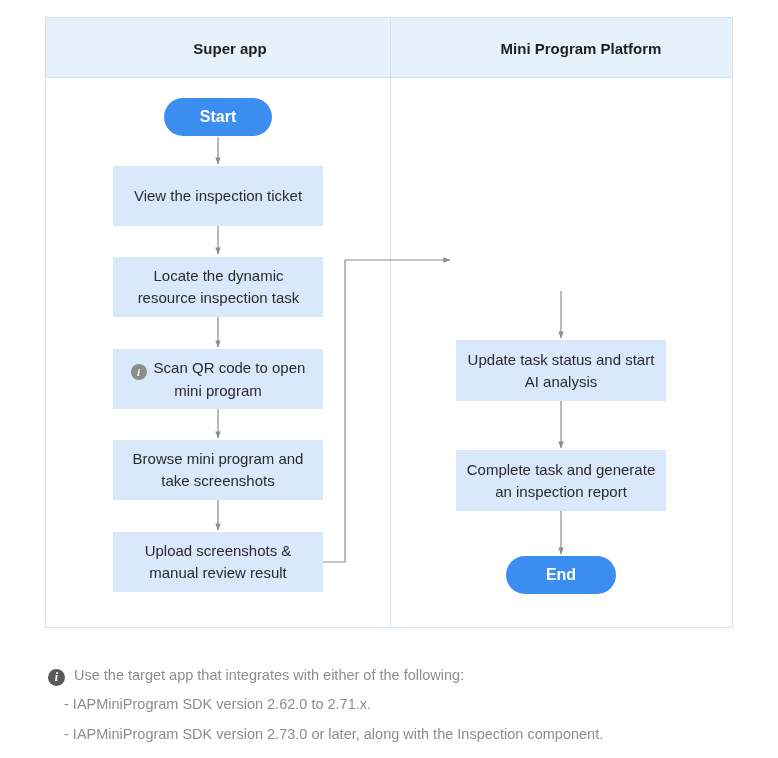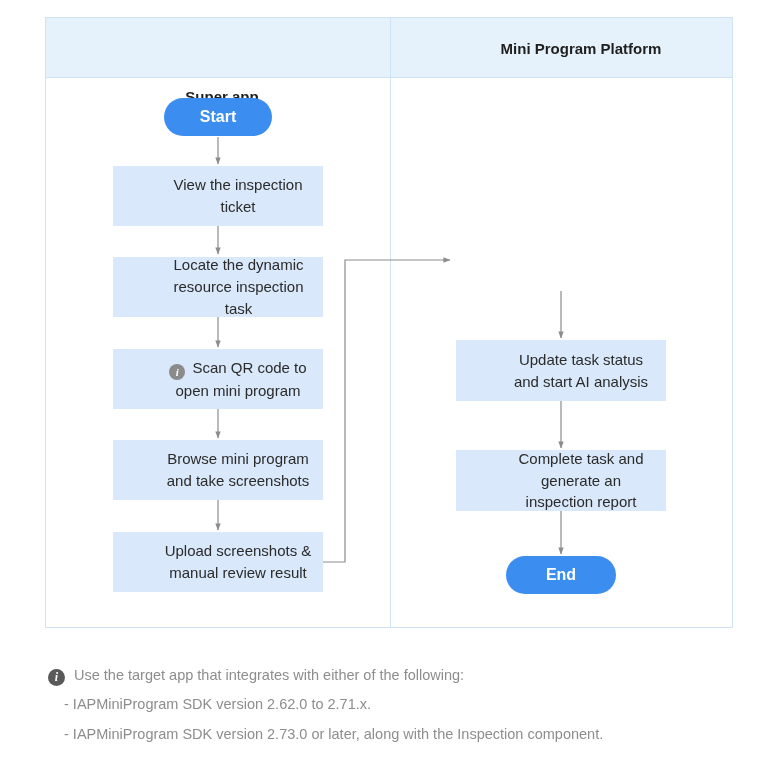--- a/index.html
+++ b/index.html
@@ -50,21 +50,21 @@
     top: 0;
     height: 60px;
     display: flex;
     align-items: center;
     justify-content: center;
     font-size: 15px;
     font-weight: bold;
     color: #1f1f1f;
     box-sizing: border-box;
   }
-  .lane-header.left  { left: 4px;     width: 344px; margin-top: 48px; }
+  .lane-header.left  { left: 12px;     width: 344px; }
   .lane-header.right { left: 344px; width: 342px; margin-left: 20px; }
 
   
   .lane-divider {
     position: absolute;
     left: 344px;
     top: 0;
     width: 1px;
     height: 609px;
     background: #cfe3f5;
@@ -77,21 +77,21 @@
     box-sizing: border-box;
     display: flex;
     align-items: center;
     justify-content: center;
     text-align: center;
     font-size: 15px;
     color: #2b2b2b;
     line-height: 1.45;
     padding: 4px 10px;
   }
-  .node .node-text { display: block; margin-left: 40px; }
+  .node .node-text { display: block; }
 
   .terminator {
     position: absolute;
     background: #3b8ef0;
     border-radius: 22px;
     display: flex;
     align-items: center;
     justify-content: center;
     color: #ffffff;
     font-size: 16px;

